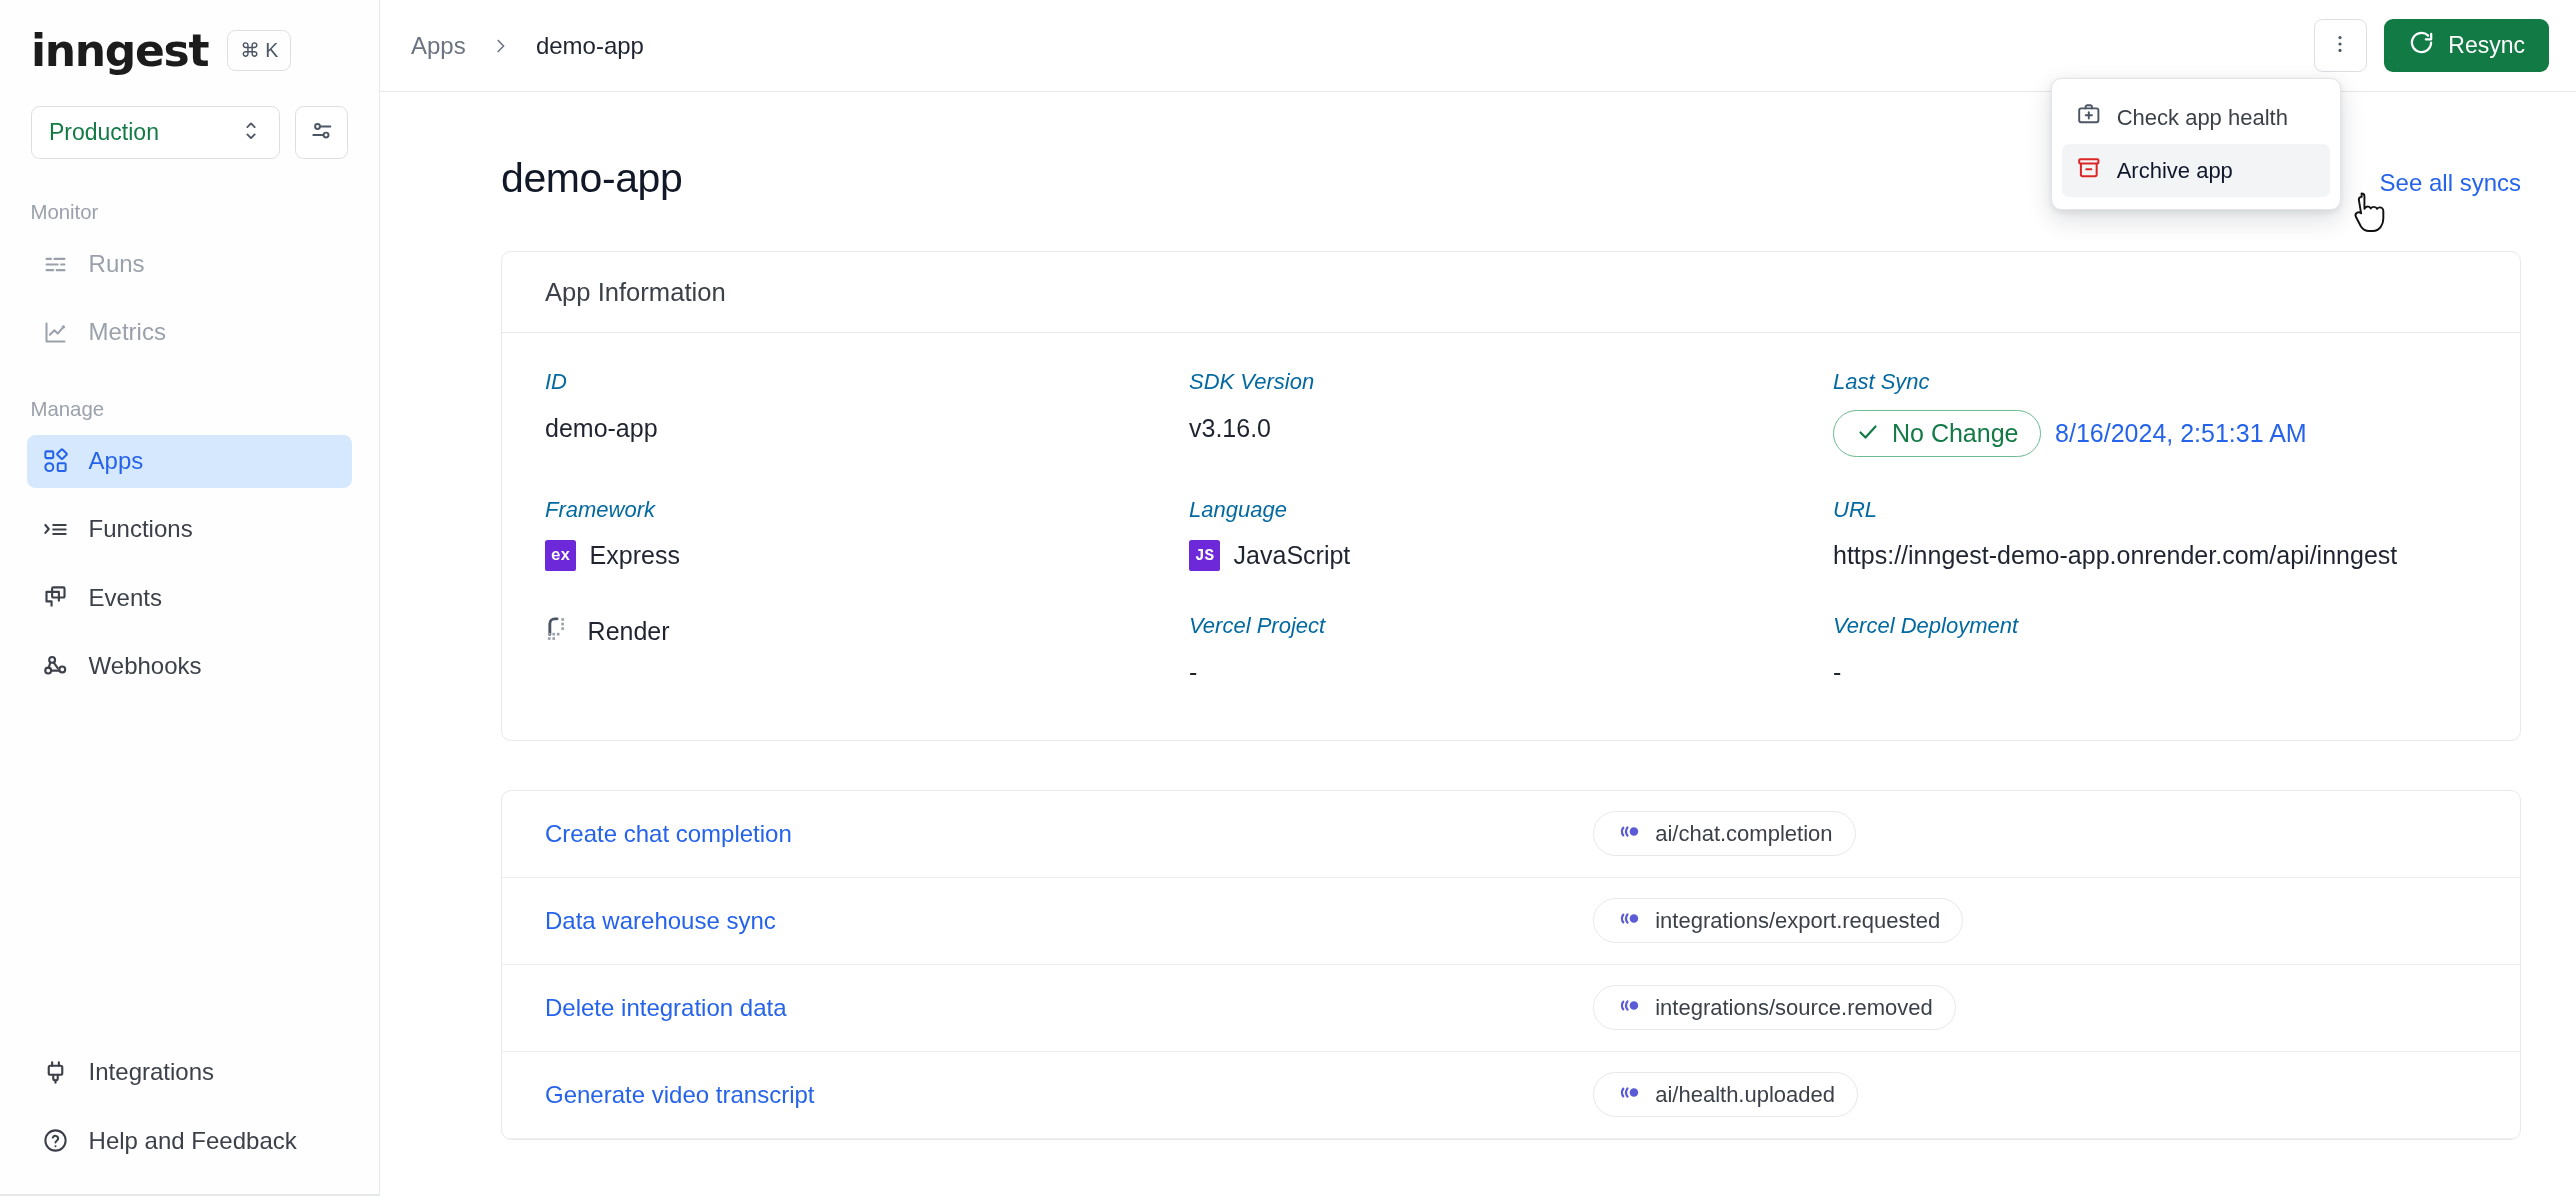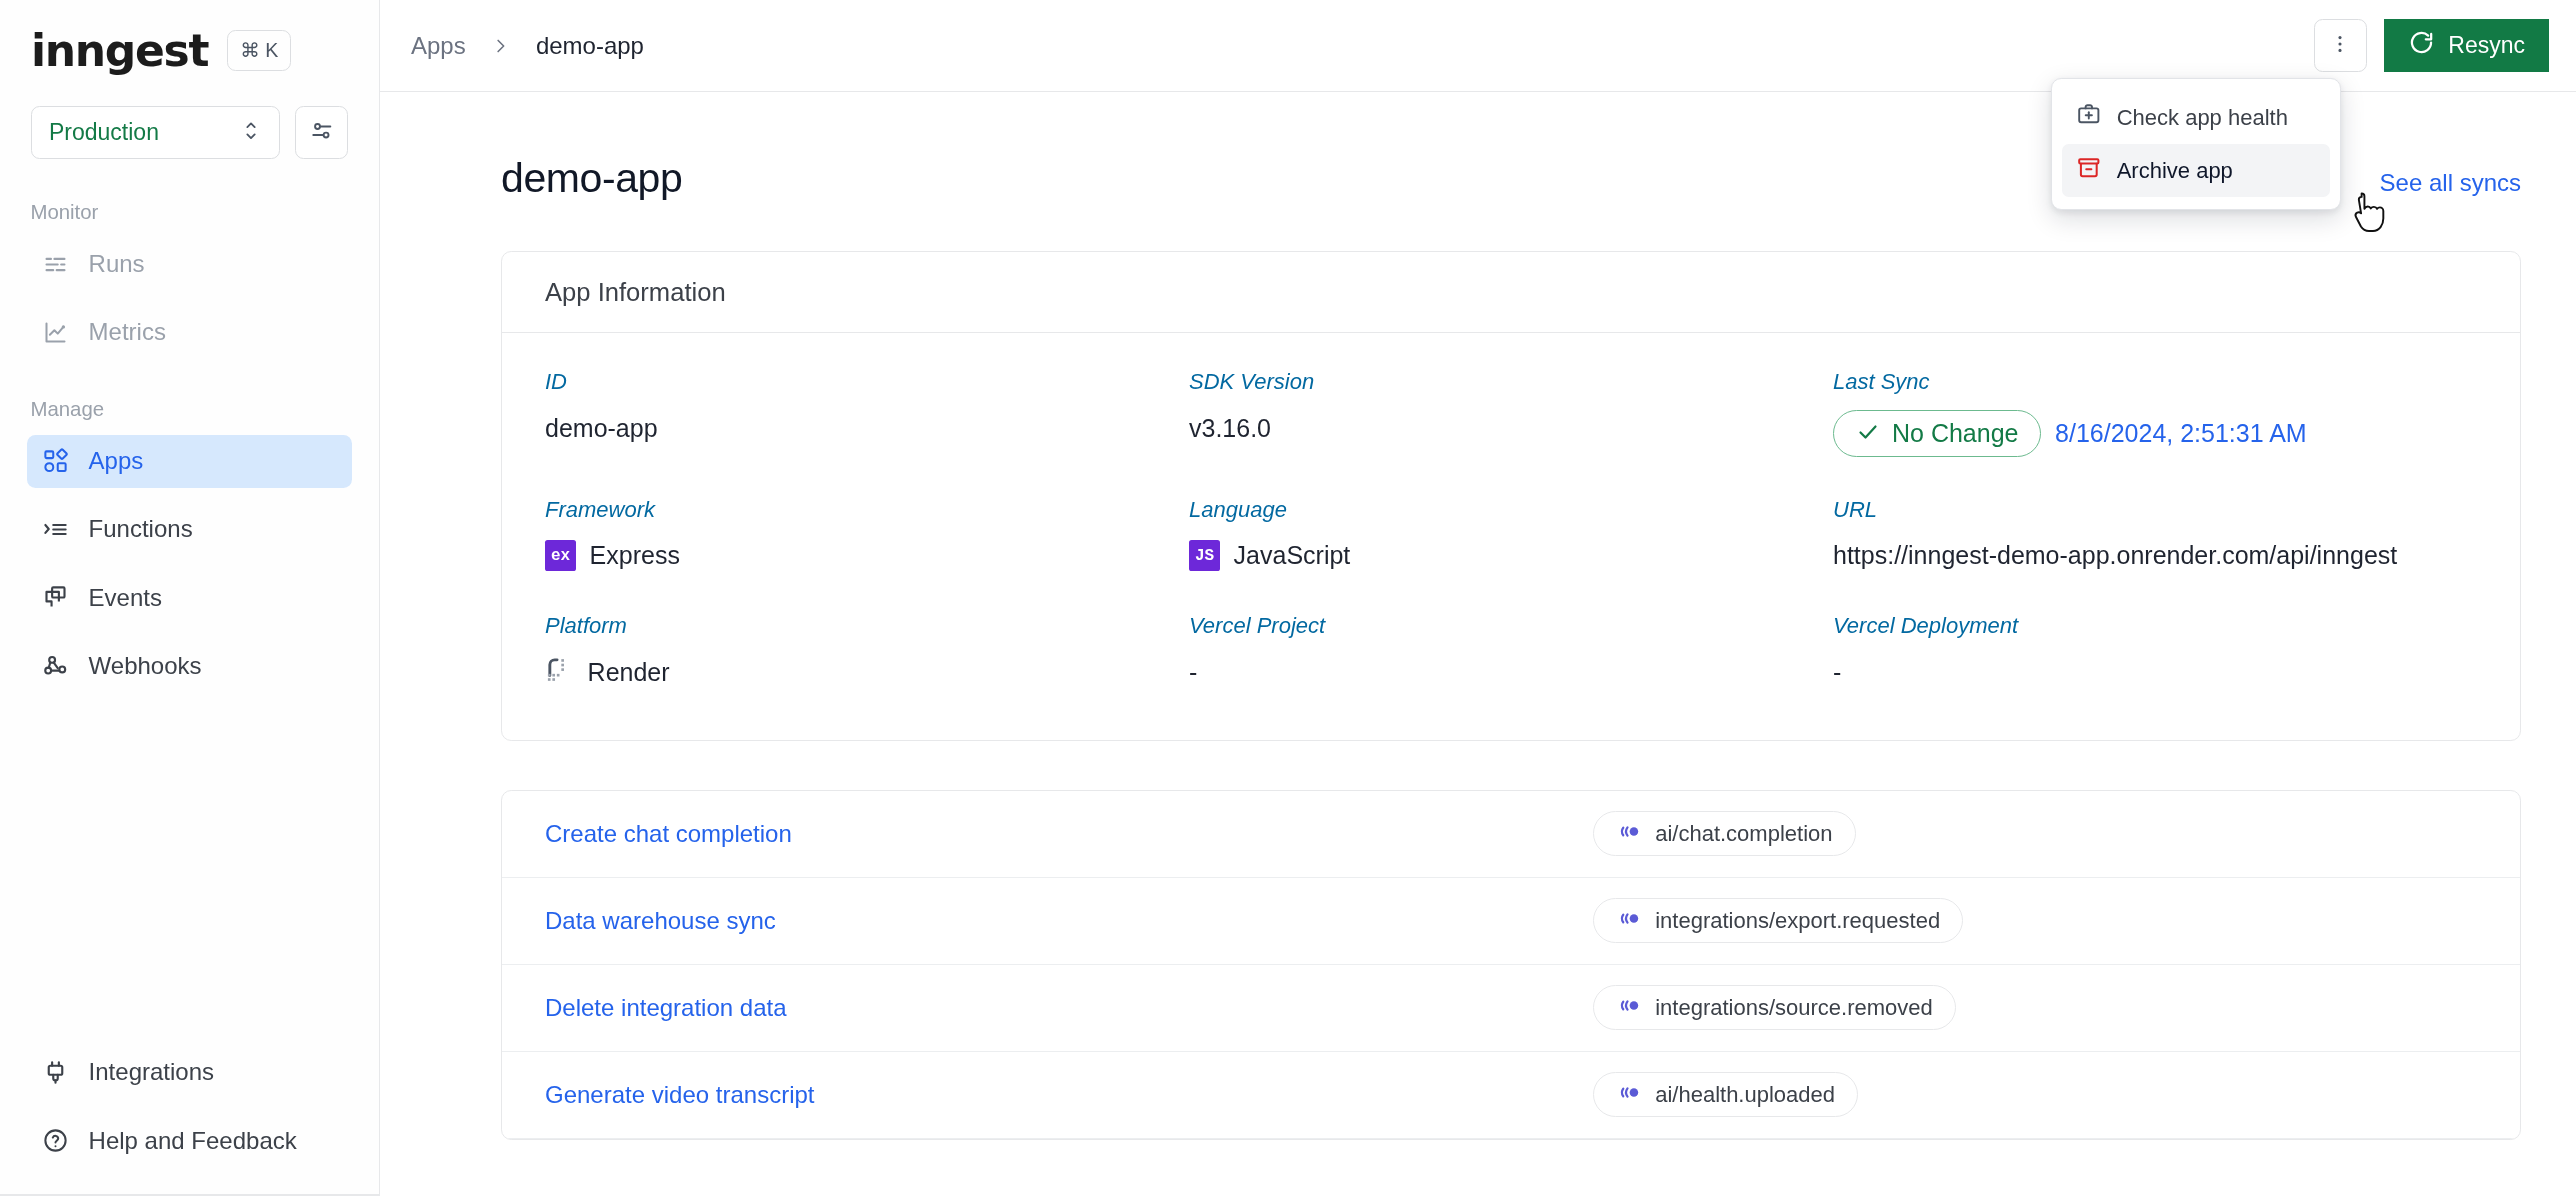--- a/index.html
+++ b/index.html
@@ -70,21 +70,21 @@
   }
   .crumb { font-size: 24px; color: #6b7280; }
   .crumb.cur { color: #1f2430; }
   .crumb-sep { margin: 0 25.6px; color: #6b7280; font-size: 22px; display:flex; align-items:center;}
   .topbar-right { margin-left: auto; display: flex; align-items: center; gap: 17px; }
   .kebab-btn {
     width: 53px; height: 53px; border: 1.7px solid #dcdee1; border-radius: 8.5px;
     display: flex; align-items: center; justify-content: center; background: #fff;
   }
   .resync-btn {
-    height: 53px; background: #127a45; border-radius: 0; color: #fff;
+    height: 53px; background: #127a45; border-radius: 9px; color: #fff;
     display: flex; align-items: center; gap: 13.6px; padding: 0 24px;
     font-size: 23px;
   }
 
   
   .dropdown {
     position: absolute; top: 78px; left: 2102px; width: 290px;
     background: #fff; border: 0.9px solid #e2e4e8; border-radius: 10.2px;
     box-shadow: 0 8.5px 25.6px rgba(16,24,40,.14), 0 2.6px 6.8px rgba(16,24,40,.08);
     padding: 12px 10.2px; z-index: 50;
@@ -403,21 +403,20 @@
               <span>JavaScript</span>
             </div>
           </div>
 
           <div class="info-cell">
             <div class="info-label">URL</div>
             <div class="info-value">https://inngest-demo-app.onrender.com/api/inngest</div>
           </div>
 
           <div class="info-cell">
-            <div class="info-label">Platform</div>
             <div class="info-value">
               <span>
                 <svg width="29" height="29" viewBox="0 0 24 24" fill="none">
                     <path d="M4 17V8a4 4 0 0 1 4-4h2" stroke="#4b5563" stroke-width="2.4" stroke-linecap="round"></path>
                     <g fill="#9aa1ab">
                       <rect x="13.5" y="3.4" width="2.2" height="2.2"></rect>
                       <rect x="13.5" y="7.2" width="2.2" height="2.2"></rect>
                       <rect x="13.5" y="11" width="2.2" height="2.2"></rect>
                       <rect x="9.8" y="15.6" width="2.2" height="2.2"></rect>
                       <rect x="6.1" y="15.6" width="2.2" height="2.2"></rect>

